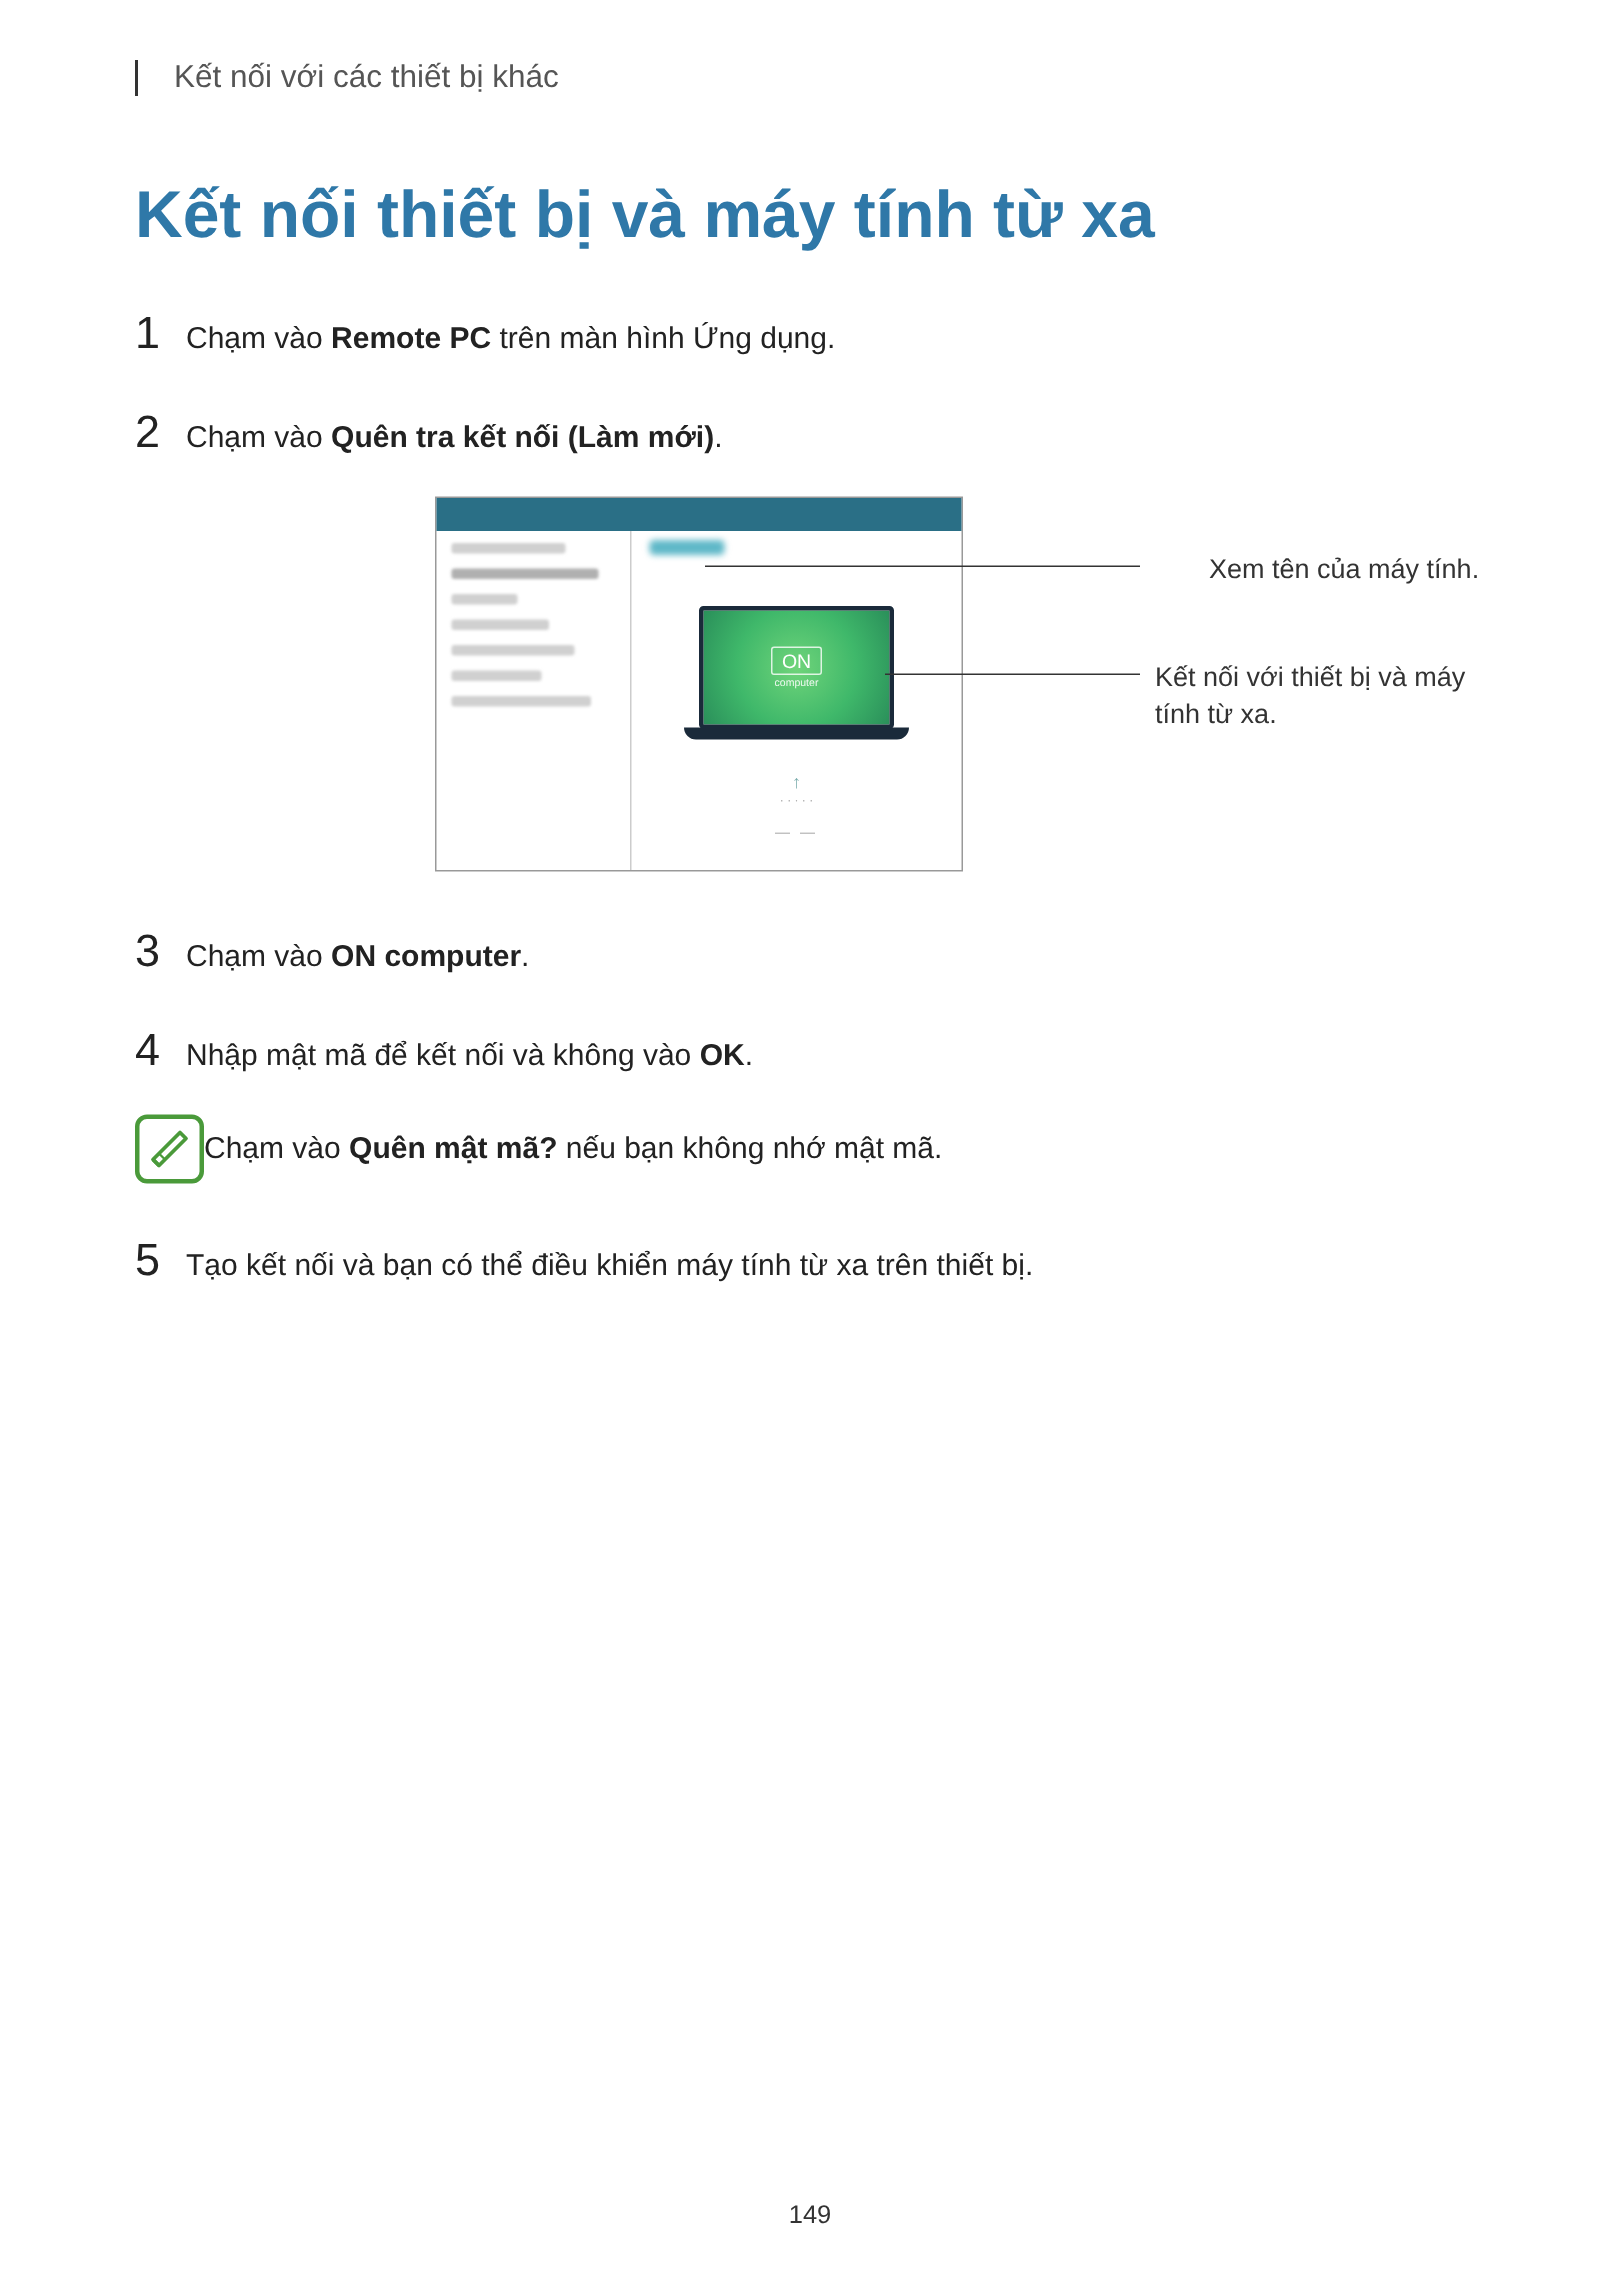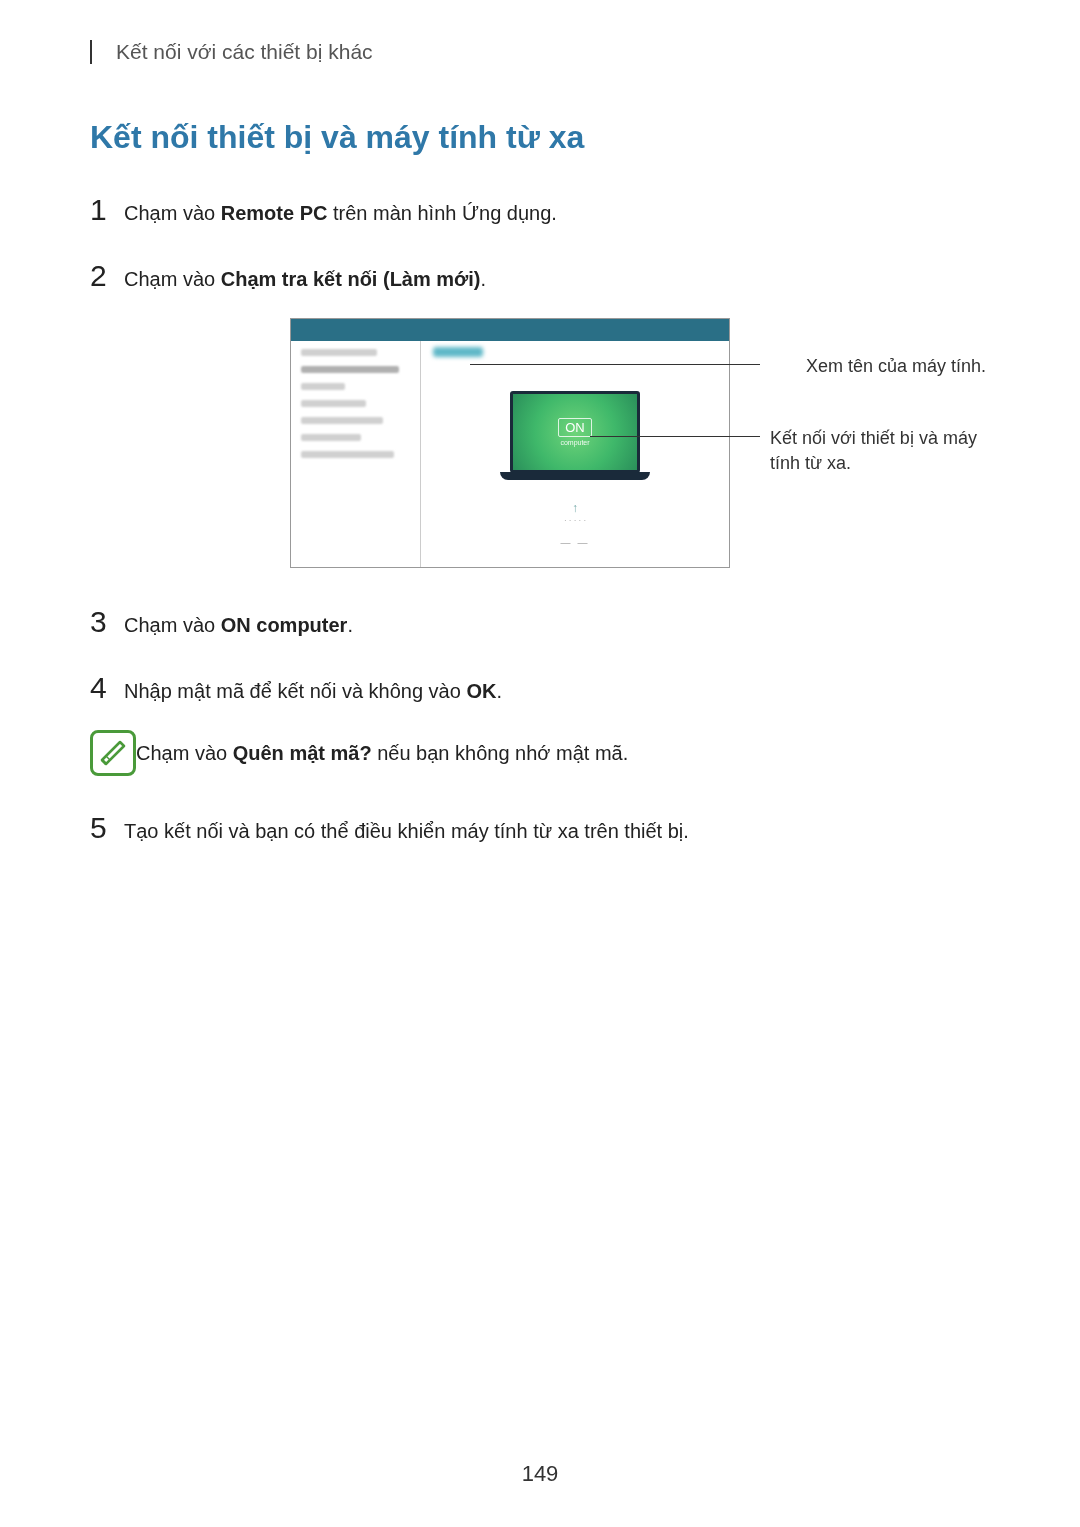--- a/index.html
+++ b/index.html
@@ -17,21 +17,21 @@
   .header-bar {
     border-left: 2px solid #333;
     padding-left: 24px;
     margin-bottom: 55px;
   }
   .breadcrumb {
     font-size: 21px;
     color: #555;
   }
   .title {
-    font-size: 32px;
+    font-size: 44px;
     font-weight: bold;
     color: #2f78a8;
     margin-bottom: 30px;
   }
   .step {
     display: flex;
     align-items: baseline;
     margin-bottom: 18px;
     font-size: 20px;
     line-height: 1.6;
@@ -50,21 +50,21 @@
     display: flex;
     align-items: flex-start;
     margin: 12px 0 30px 0;
   }
   .figure-wrap {
     margin-left: 200px;
     width: 440px;
     position: relative;
   }
   .screenshot {
-    width: 440px;
+    width: 352px;
     height: 250px;
     border: 1px solid #999;
     background: #fff;
     display: flex;
     flex-direction: column;
   }
   .ss-top {
     height: 22px;
     background: #2a6f86;
   }
@@ -206,21 +206,21 @@
   }
   .note-text {
     font-size: 20px;
   }
   .page-num {
     position: absolute;
     bottom: 40px;
     left: 0;
     width: 100%;
     text-align: center;
-    font-size: 22px;
+    font-size: 17px;
     color: #333;
   }
 </style>
 </head>
 <body>
 
 <div class="page">
   <div class="header-bar">
     <div class="breadcrumb">Kết nối với các thiết bị khác</div>
   </div>
@@ -230,21 +230,21 @@
   <div class="step">
     <div class="step-num">1</div>
     <div class="step-text">
       <span>Chạm vào </span><b>Remote PC</b><span> trên màn hình Ứng dụng.</span>
     </div>
   </div>
 
   <div class="step">
     <div class="step-num">2</div>
     <div class="step-text">
-      <span>Chạm vào </span><b>Chạm tra kết nối (Làm mới)</b><span>.</span>
+      <span>Chạm vào </span><b>Quên tra kết nối (Làm mới)</b><span>.</span>
     </div>
   </div>
 
   <div class="figure-row">
     <div class="figure-wrap">
       <div class="screenshot">
         <div class="ss-top"></div>
         <div class="ss-body">
           <div class="ss-side">
             <div class="ss-side-line w1"></div>

